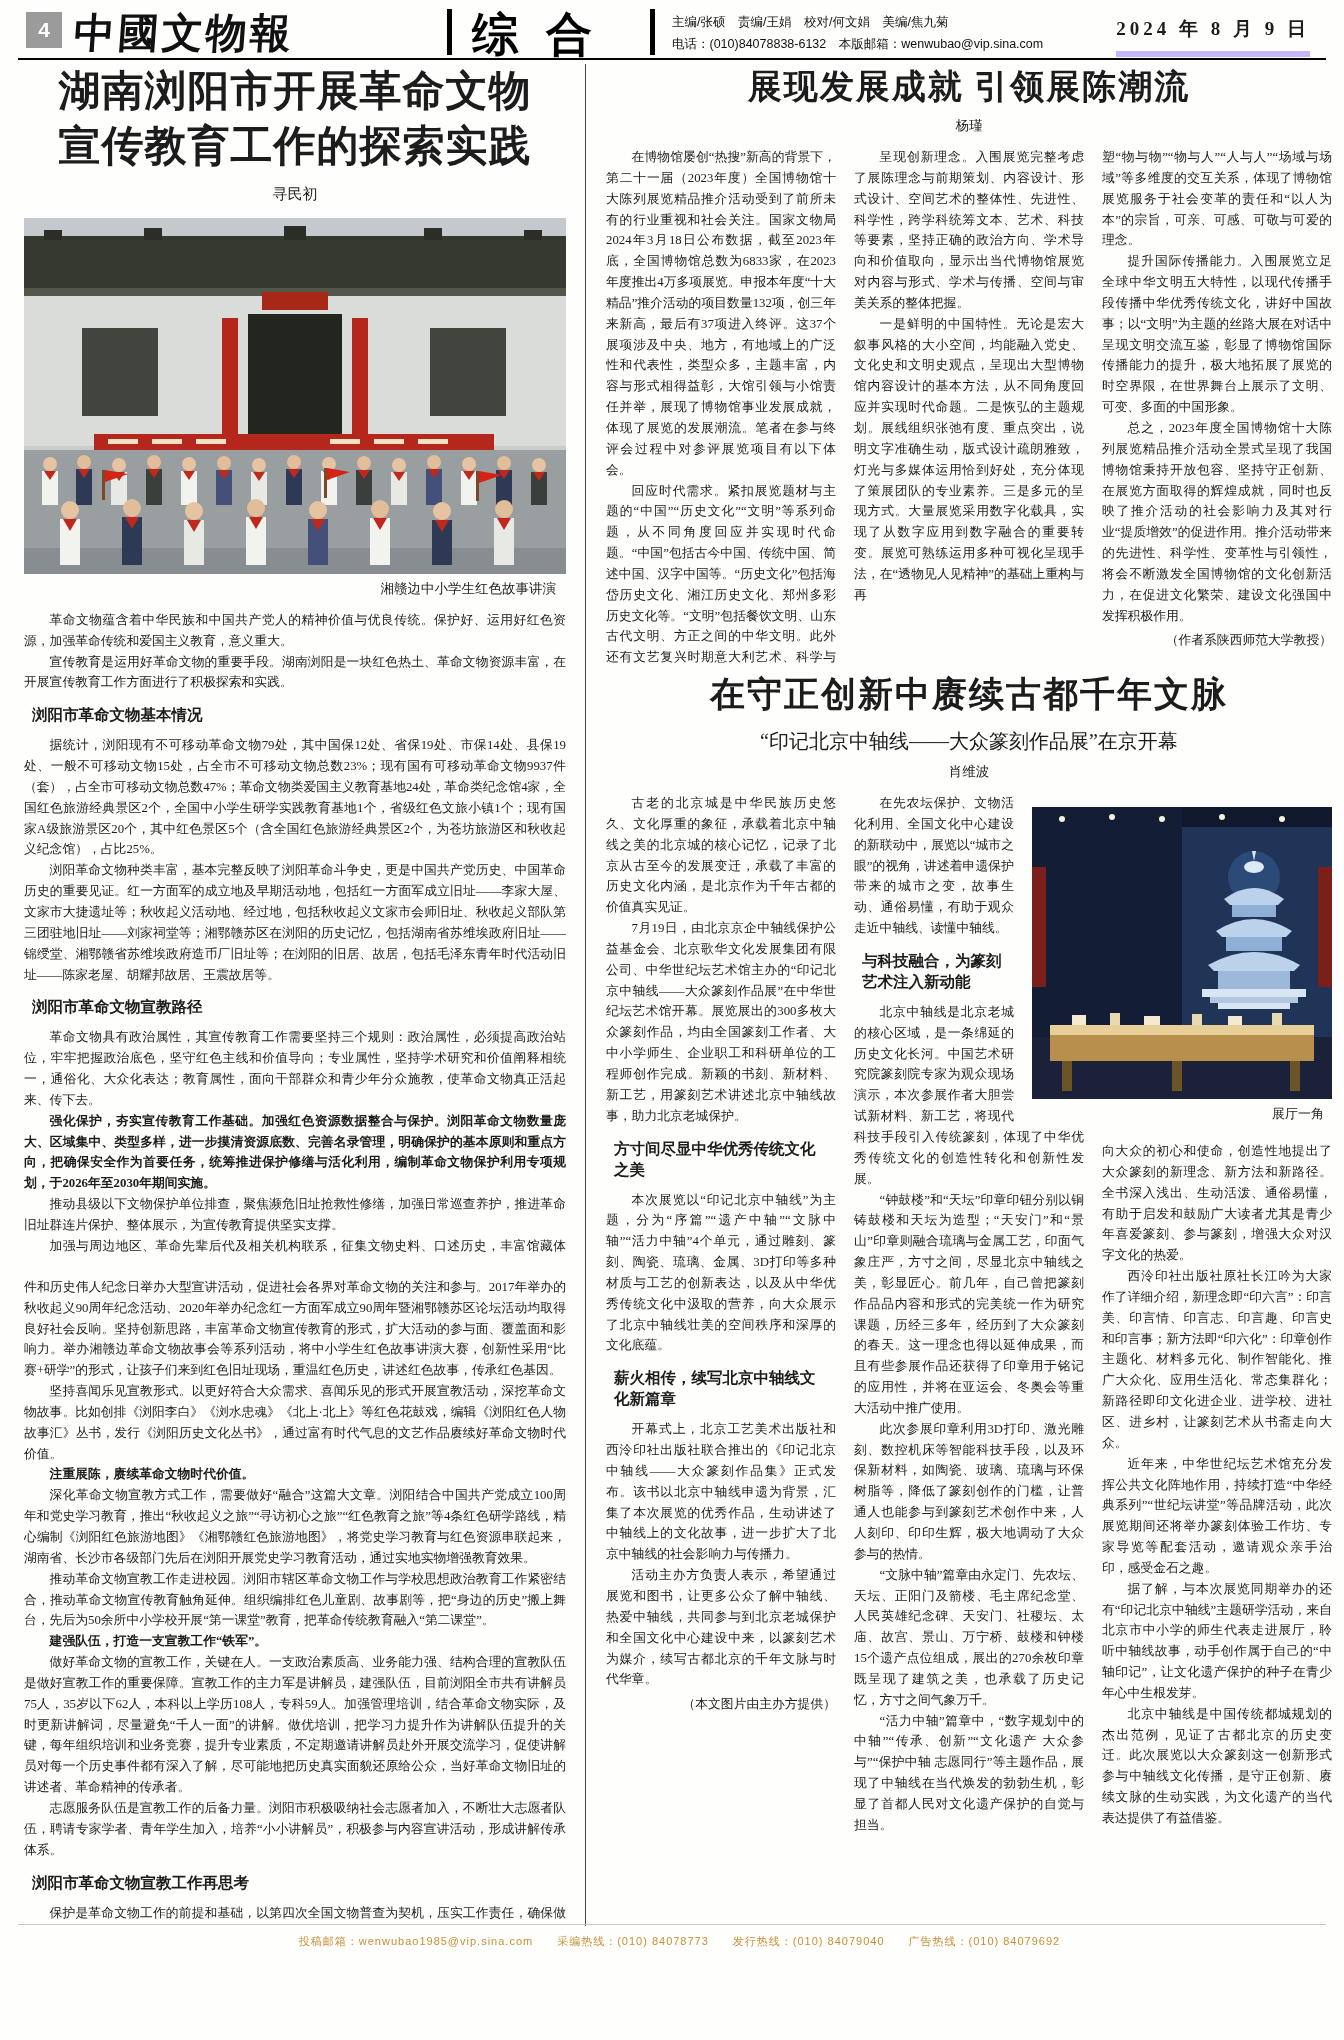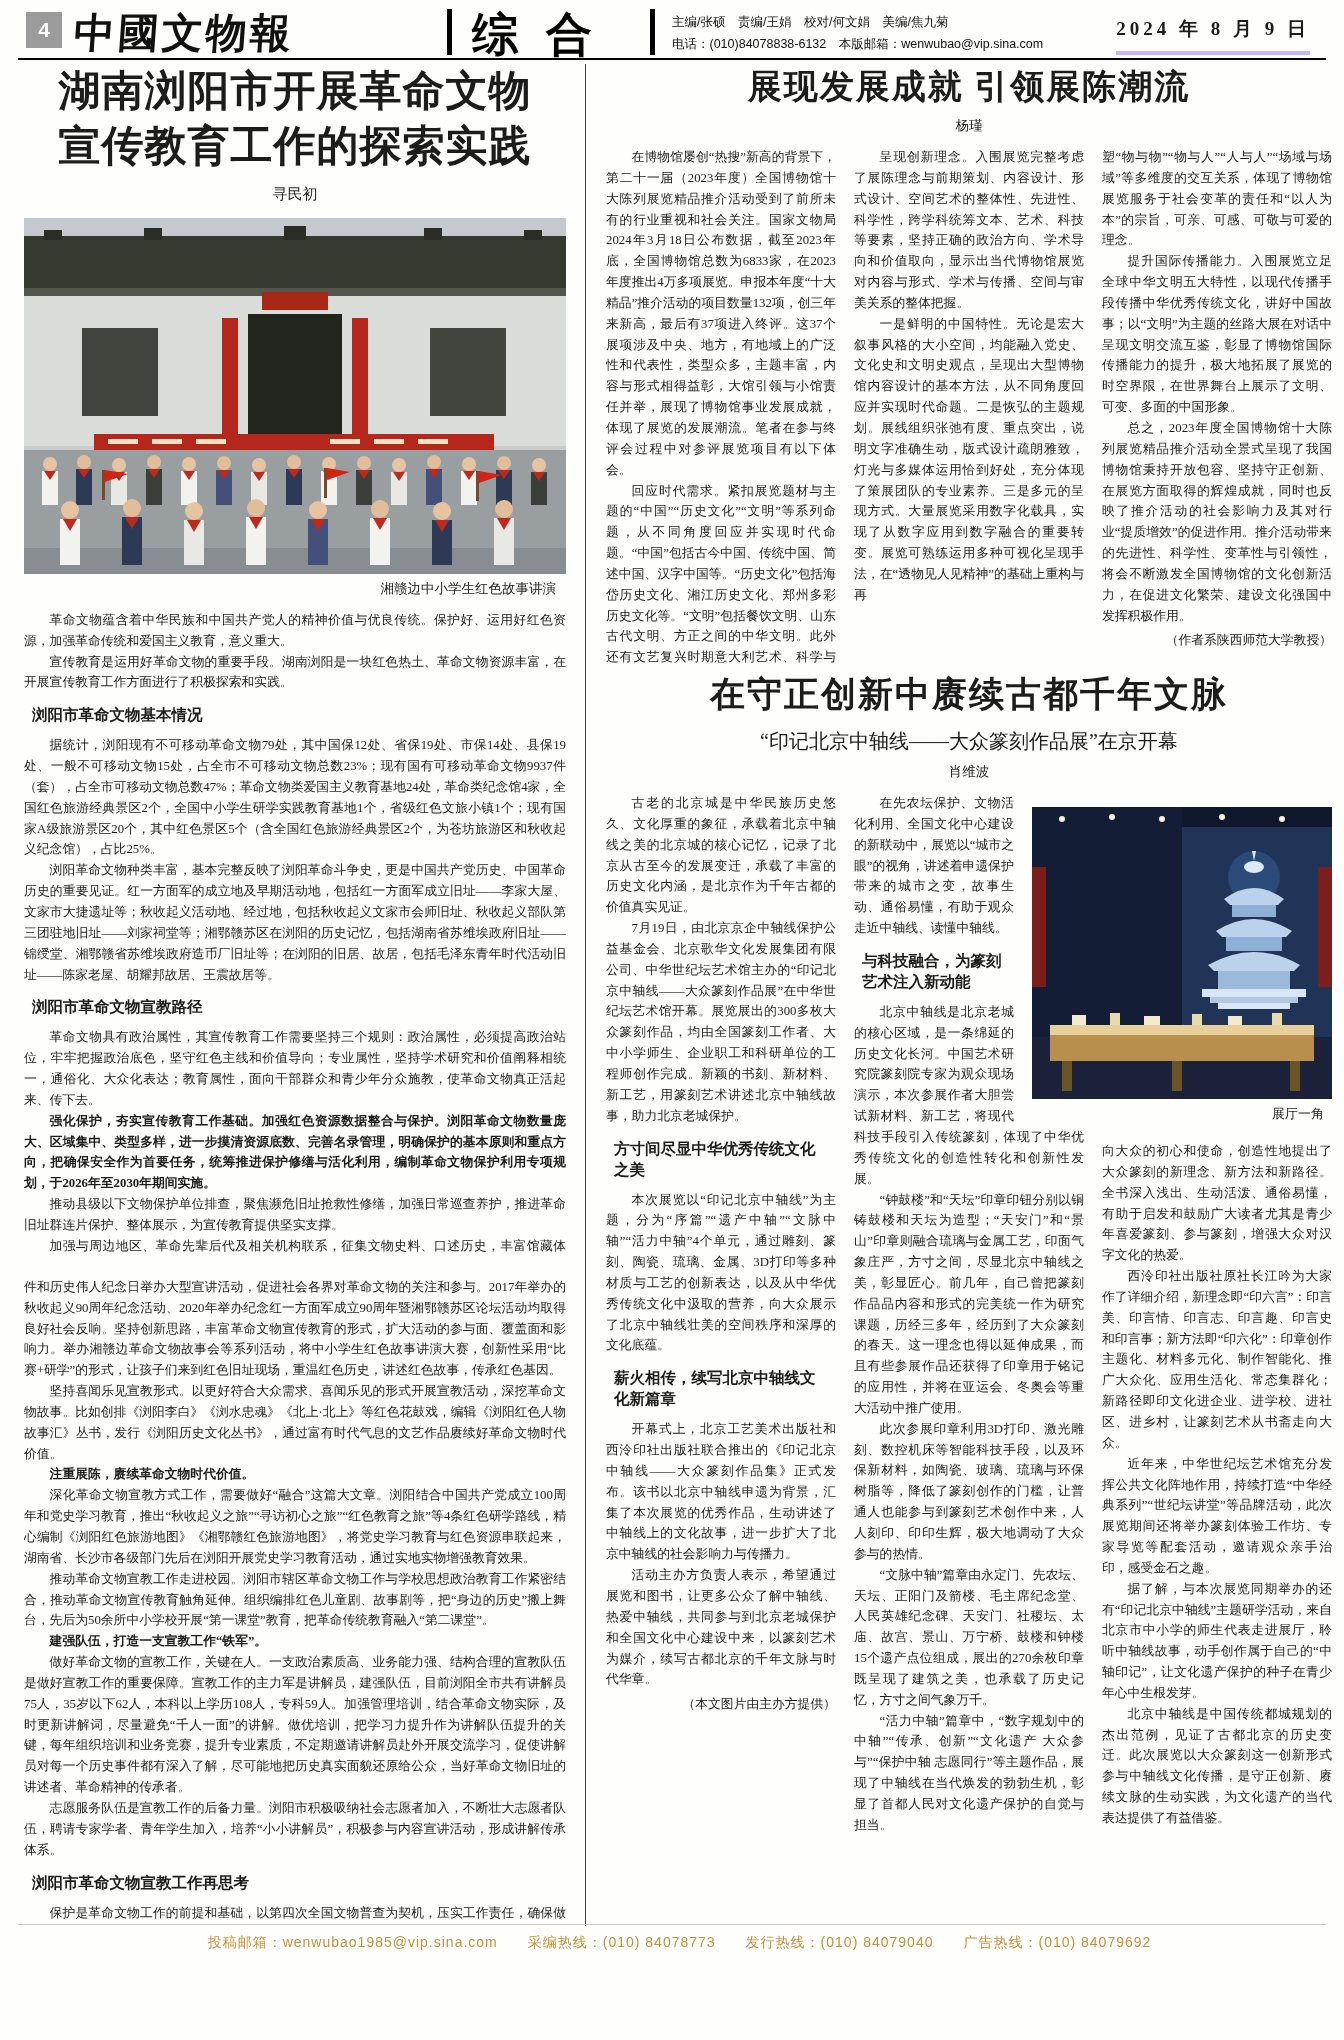--- a/index.html
+++ b/index.html
@@ -16,21 +16,21 @@
     font-family:"Liberation Sans","DejaVu Sans",sans-serif; }
   .masthead { position:absolute; left:74px; top:6px; font-size:41px; font-weight:900;
     transform:skewX(-4deg); letter-spacing:3px; color:#111; }
   .hbar { position:absolute; top:9px; width:5px; height:46px; background:#000; }
   .hbar.b1 { left:447px; } .hbar.b2 { left:650px; }
   .section-title { position:absolute; left:472px; top:4px; font-size:46px; font-weight:700;
     letter-spacing:28px; font-family:"Liberation Sans","DejaVu Sans",sans-serif; color:#000; white-space:nowrap; }
   .editors { position:absolute; left:672px; top:12px; width:450px; font-size:12.5px;
     line-height:1.75; color:#111; font-family:"Liberation Sans","DejaVu Sans",sans-serif; }
   .date { position:absolute; right:34px; top:16px; font-size:19px; font-weight:bold;
-    letter-spacing:4px; border-bottom:4px solid #c4b5fd; padding-bottom:9px; }
+    letter-spacing:4px; border-bottom:6px solid #c4b5fd; padding-bottom:9px; }
   .header-rule { position:absolute; left:18px; right:18px; top:58px; height:2px; background:#000; }
   .vrule { position:absolute; left:585px; top:64px; width:1px; height:1862px; background:#444; }
 
   
   .bp { font-size:12.8px; line-height:1.63; text-align:justify; text-indent:2em; margin:0; }
   .bp.cont { text-indent:0; }
   .bp.lead { font-weight:bold; text-indent:2em; }
   .bp.note { text-align:right; text-indent:0; margin-top:4px; }
   .subhead { font-size:15.5px; font-weight:bold; margin:12px 8px 9px;
     font-family:"Liberation Sans","DejaVu Sans",sans-serif; }
@@ -60,21 +60,21 @@
   .a3 .body { position:relative; margin-top:12px; height:1142px; }
   .a3 .cols { height:1142px; }
   .a3-photo { position:absolute; top:14px; right:0; width:300px; height:292px; background:#10182e; overflow:hidden; }
   .a3-caption { position:absolute; top:312px; right:8px; font-size:13px;
     font-family:"Liberation Sans","DejaVu Sans",sans-serif; }
   .float-spacer { float:right; width:70px; height:330px; }
   .col-spacer { height:348px; }
 
   
   .footer-rule { position:absolute; left:18px; right:18px; top:1924px; height:1px; background:#cfcabc; }
-  .footer { position:absolute; left:0; right:0; top:1934px; text-align:center; font-size:14px;
+  .footer { position:absolute; left:0; right:0; top:1934px; text-align:center; font-size:11px;
     color:#c79038; letter-spacing:1px; font-family:"Liberation Sans","DejaVu Sans",sans-serif;padding-left:15px; }
 </style>
 </head>
 <body>
 
 <div class="page">
 
   <div class="pageno">4</div>
   <div class="masthead">中國文物報</div>
   <div class="hbar b1"></div>

